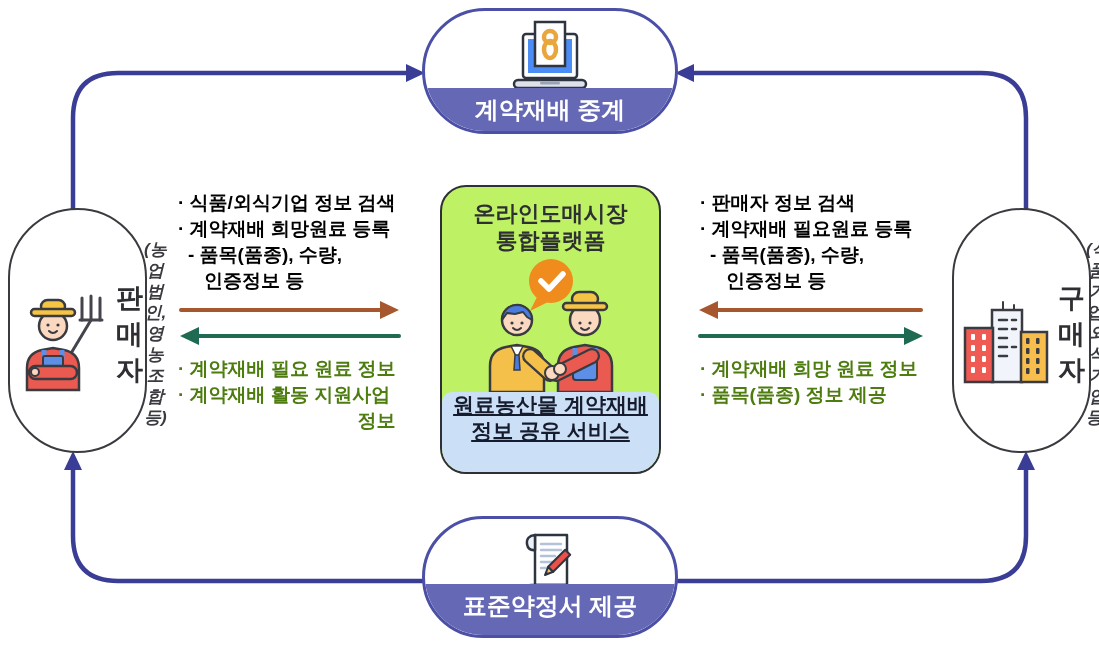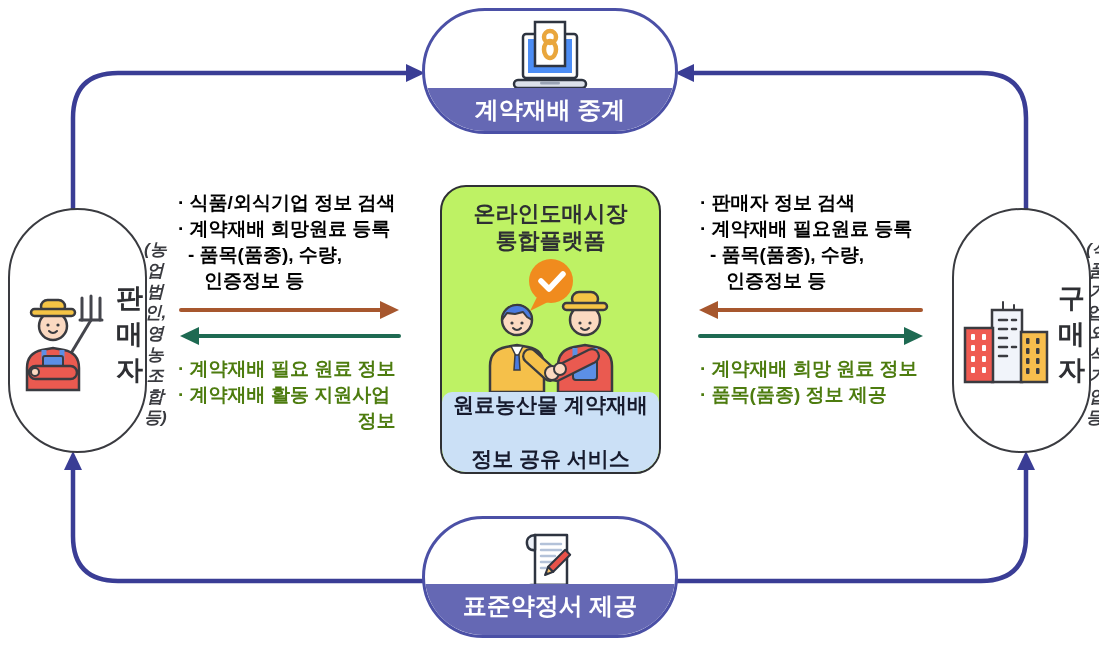--- a/index.html
+++ b/index.html
@@ -31,21 +31,21 @@
   .oval .sub{margin-top:5px;font-size:17px;font-weight:700;color:#3A3B40;line-height:21px;font-style:italic;}
 
   
   .center-box{position:absolute;left:440px;top:185px;width:221px;height:289px;background:#bef264;
               border:2.5px solid #2F3034;border-radius:26px;box-sizing:border-box;overflow:hidden;
               text-align:center;z-index:2;}
   .center-box .title{margin-top:13px;font-size:22px;font-weight:700;color:#2E2F33;line-height:27px;}
   .center-box .icon-area{margin-top:2px;display:flex;justify-content:center;}
   .center-box .band{position:absolute;left:0;right:0;bottom:0;height:80px;background:#CBE0F6;
                     border-radius:10px 10px 22px 22px;display:flex;flex-direction:column;
-                    justify-content:space-between;color:#171B2E;font-weight:700;font-size:21px;line-height:26px;}
+                    justify-content:flex-start;color:#171B2E;font-weight:700;font-size:21px;line-height:26px;text-decoration:underline;}
 
   
   .list{position:absolute;font-size:19px;font-weight:700;line-height:26px;white-space:nowrap;z-index:2;}
   .brown{color:#000000;}
   .green{color:#4d7c0f;}
   #list-seller-out{left:178px;top:190px;}
   #list-seller-in{left:178px;top:356px;}
   #list-buyer-out{left:700px;top:190px;}
   #list-buyer-in{left:700px;top:356px;}
   .ind1{padding-left:10px;}

